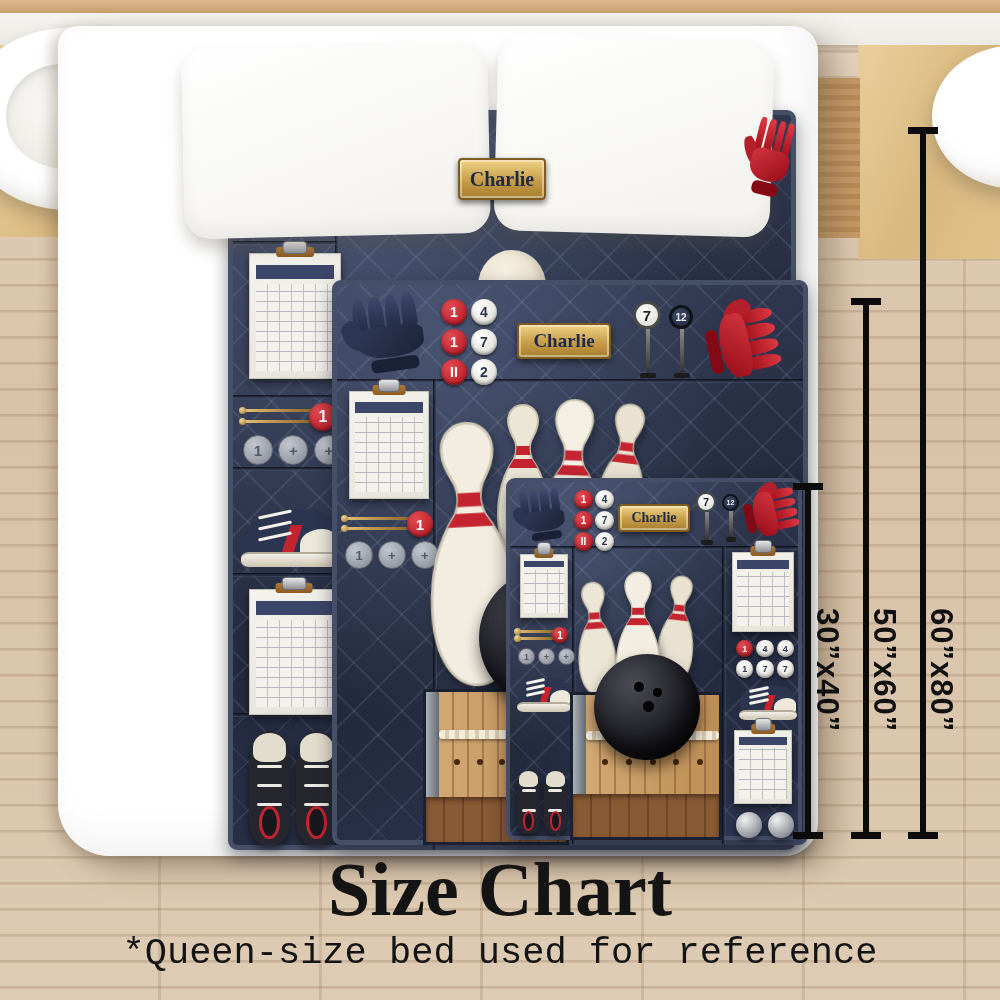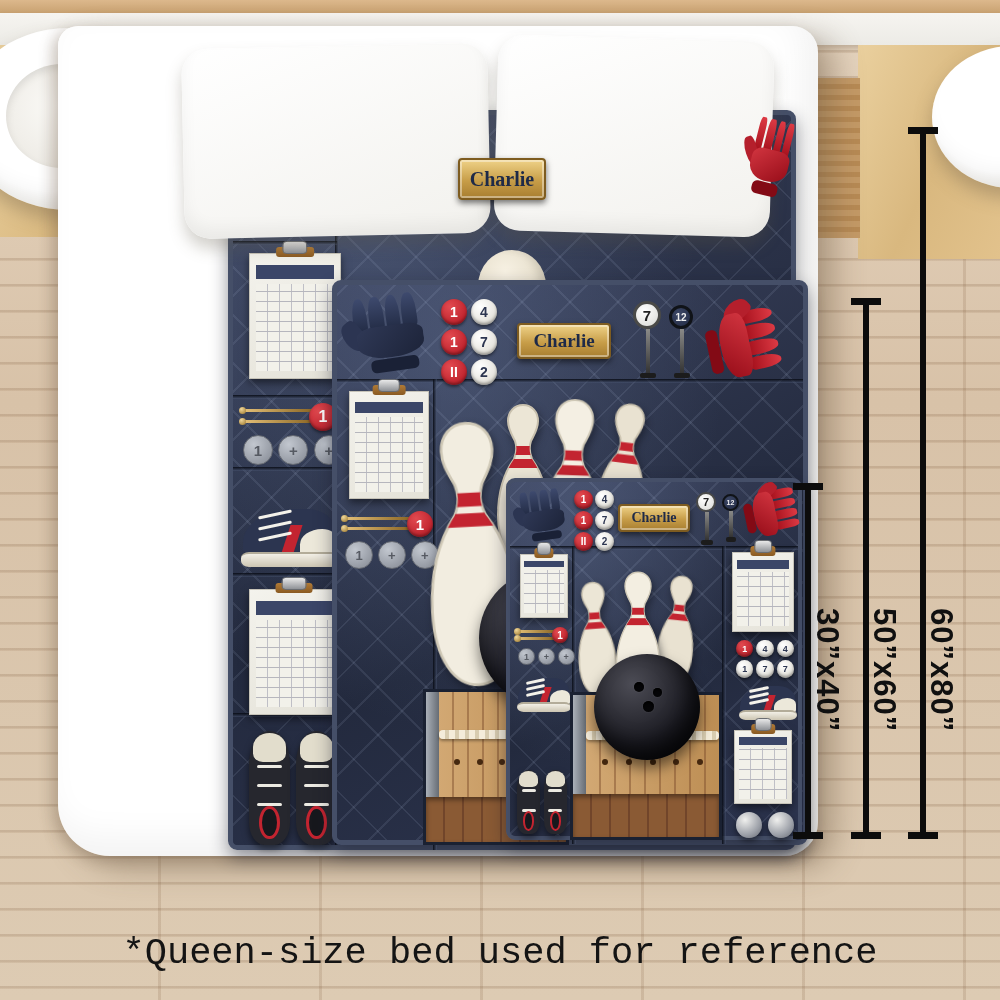--- a/index.html
+++ b/index.html
@@ -516,15 +516,16 @@
   <div class="abs arrow" style="left:908px;top:127px;width:30px;height:712px;z-index:20;">
     <div class="bar" style="top:0;"></div>
     <div class="line"></div>
     <div class="bar" style="bottom:0;"></div>
   </div>
   <div class="size-label" style="left:767px;top:650px;width:120px;z-index:21;">30”x40”</div>
   <div class="size-label" style="left:824px;top:650px;width:120px;z-index:21;">50”x60”</div>
   <div class="size-label" style="left:881px;top:650px;width:120px;z-index:21;">60”x80”</div>
 
   
+  <div class="title" style="top:846px;font-size:76px;z-index:30;">Size Chart</div>
   <div class="footnote" style="top:932px;font-size:37px;z-index:30;font-family:Liberation Mono, monospace;">*Queen-size bed used for reference</div>
 
 </div>
 
 </body></html>

